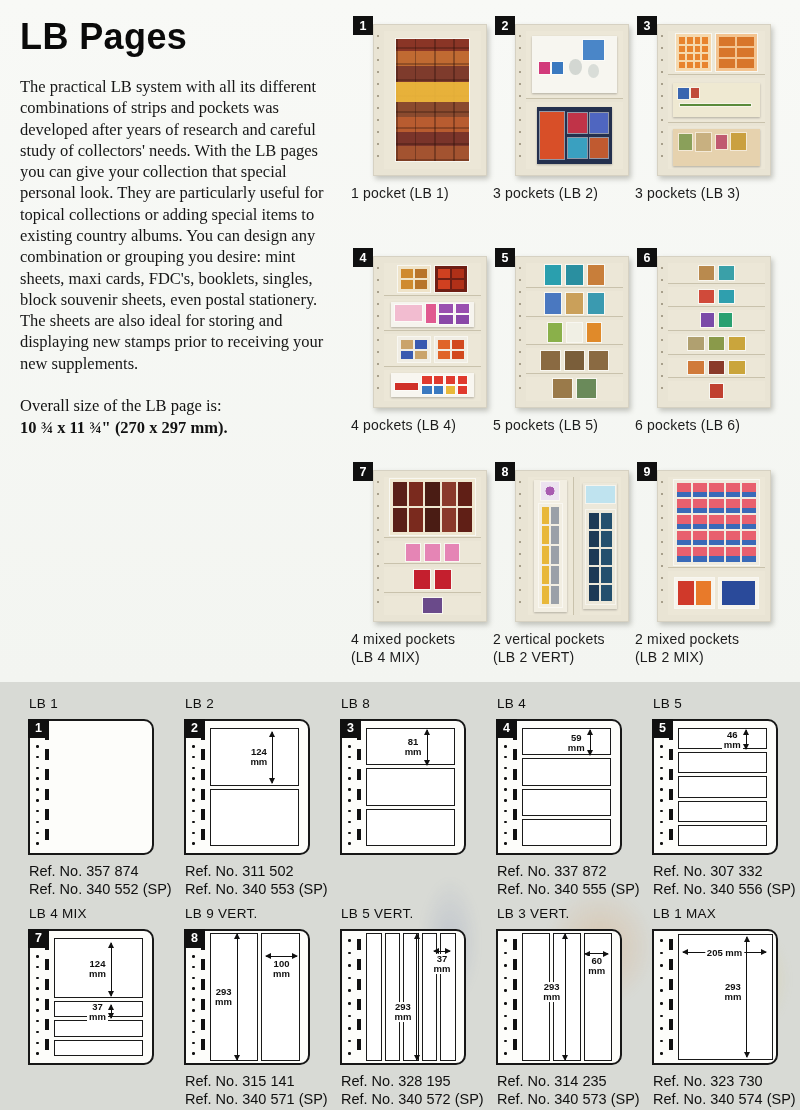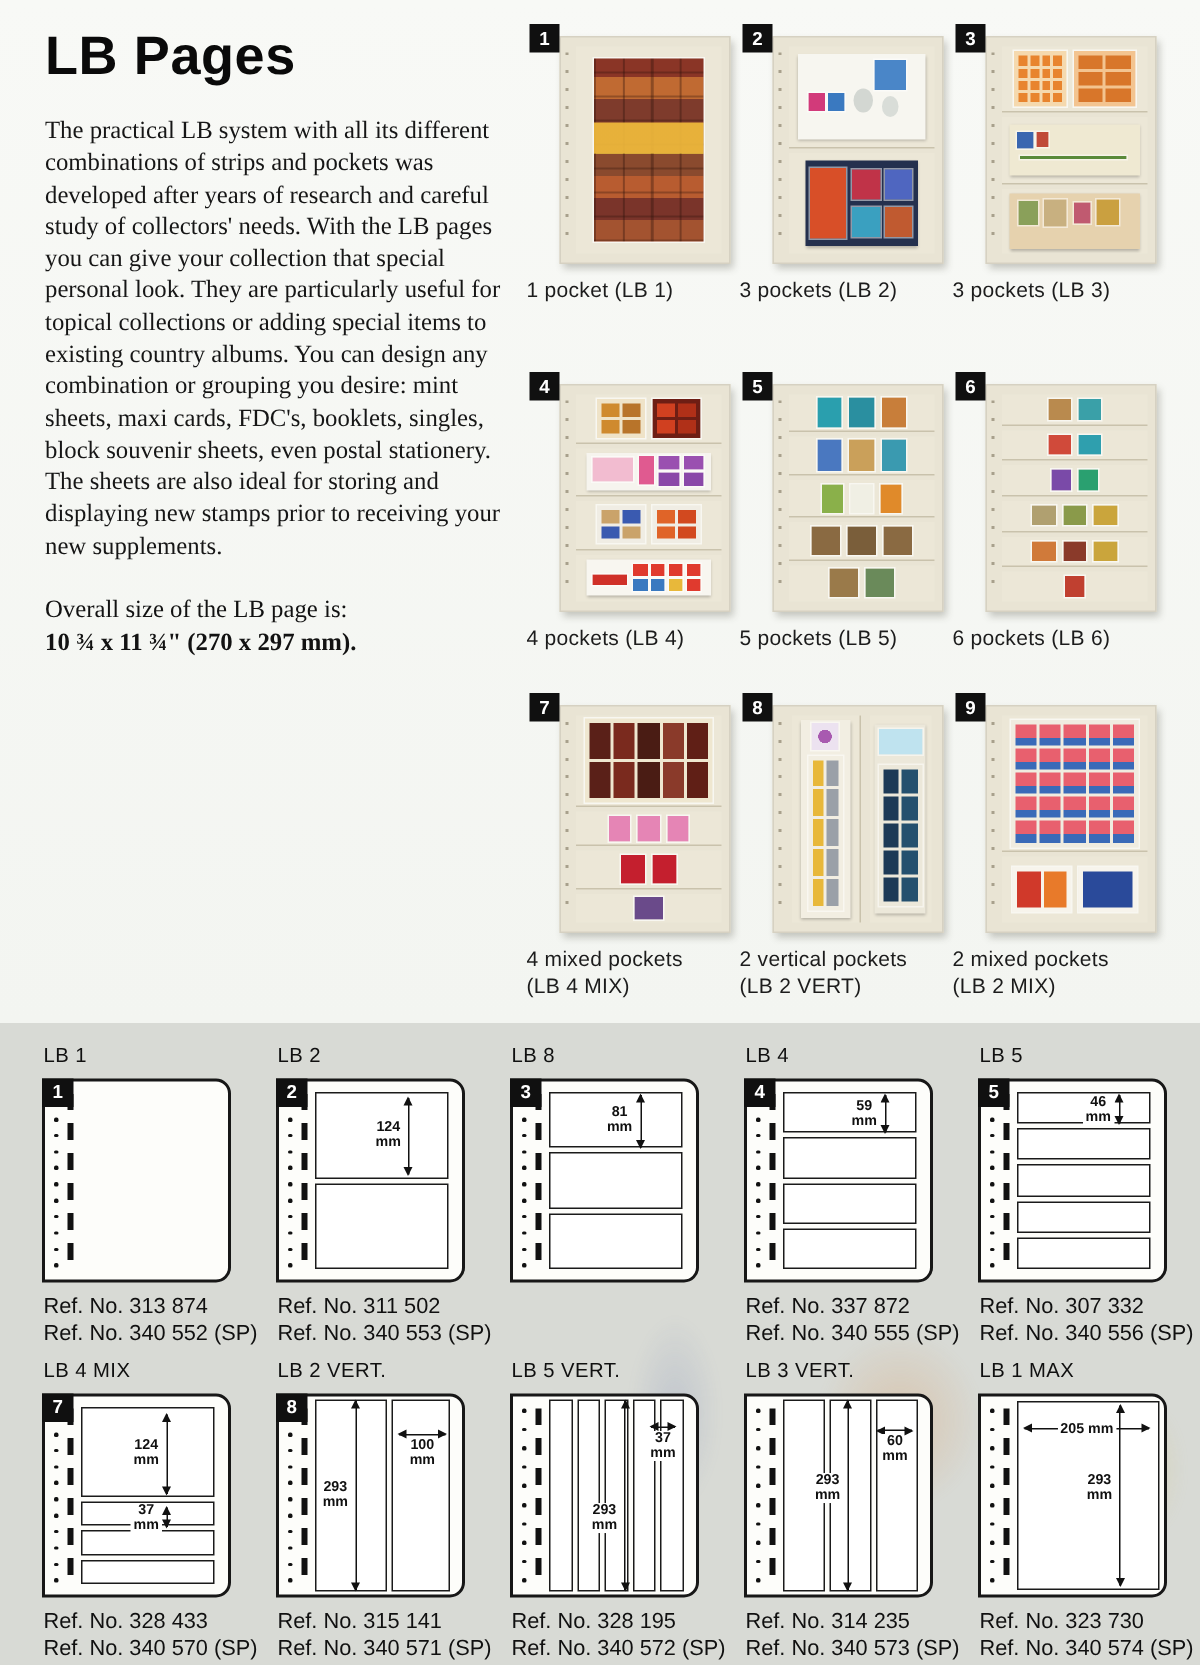--- a/index.html
+++ b/index.html
@@ -1,20 +1,20 @@
 <!DOCTYPE html>
 <html><head>
 <meta charset="utf-8">
 <style>
   html,body{margin:0;padding:0;background:#ffffff;}
   .sheet{position:relative;width:800px;height:1110px;background:#f5f6f2;overflow:hidden;
          font-family:"Liberation Sans",sans-serif;color:#121212;}
   
   .top{position:relative;height:682px;background:linear-gradient(180deg,#f8f9f6 0%,#f3f5f1 100%);}
-  .intro-col{position:absolute;left:30px;top:16px;width:318px;}
+  .intro-col{position:absolute;left:20px;top:16px;width:318px;}
   .title{font-size:36px;font-weight:bold;letter-spacing:.4px;margin:0 0 18px 0;color:#0a0a0a;}
   .body-text{font-family:"Liberation Serif",serif;font-size:16.5px;line-height:1.29;margin:0;color:#161616;}
   .size1{font-family:"Liberation Serif",serif;font-size:16.5px;margin:22px 0 0 0;}
   .size2{font-family:"Liberation Serif",serif;font-size:16.5px;font-weight:bold;margin:2px 0 0 0;}
   
   .gallery{position:absolute;left:345px;top:14px;display:grid;grid-template-columns:repeat(3,142px);
            grid-template-rows:232px 214px auto;}
   .g-item{position:relative;}
   .g-badge{position:absolute;left:8px;top:2px;width:20px;height:19px;background:#101010;color:#fff;
            font-size:12.5px;font-weight:bold;display:flex;align-items:center;justify-content:center;z-index:3;}
@@ -450,21 +450,21 @@
               <i></i>
               <i></i>
               <i></i>
               <i></i>
               <i></i>
               <i></i>
             </div>
             <div class="dashline"></div>
           </div>
           <div class="refs">
-            <div>Ref. No. 313 874</div>
+            <div>Ref. No. 357 874</div>
             <div>Ref. No. 340 552 (SP)</div>
           </div>
         </div>
         <div class="cell">
           <div class="cell-label">LB 2</div>
           <div class="pagebox">
             <div class="badge2">2</div>
             <div class="holes">
               <i></i>
               <i></i>
@@ -616,27 +616,23 @@
               <div class="dimwrap">
                 <div class="dim-v" style="left: 64%; top: 4%; height: 45%;">
                   <span class="dlbl">124 mm</span>
                 </div>
                 <div class="dim-v" style="left: 64%; top: 57%; height: 11%;">
                   <span class="dlbl">37 mm</span>
                 </div>
               </div>
             </div>
           </div>
-          <div class="refs">
-            <div>Ref. No. 328 433</div>
-            <div>Ref. No. 340 570 (SP)</div>
-          </div>
-        </div>
-        <div class="cell">
-          <div class="cell-label">LB 2 VERT.</div>
+        </div>
+        <div class="cell">
+          <div class="cell-label">LB 9 VERT.</div>
           <div class="pagebox">
             <div class="badge2">8</div>
             <div class="holes">
               <i></i>
               <i></i>
               <i></i>
               <i></i>
               <i></i>
               <i></i>
               <i></i>

